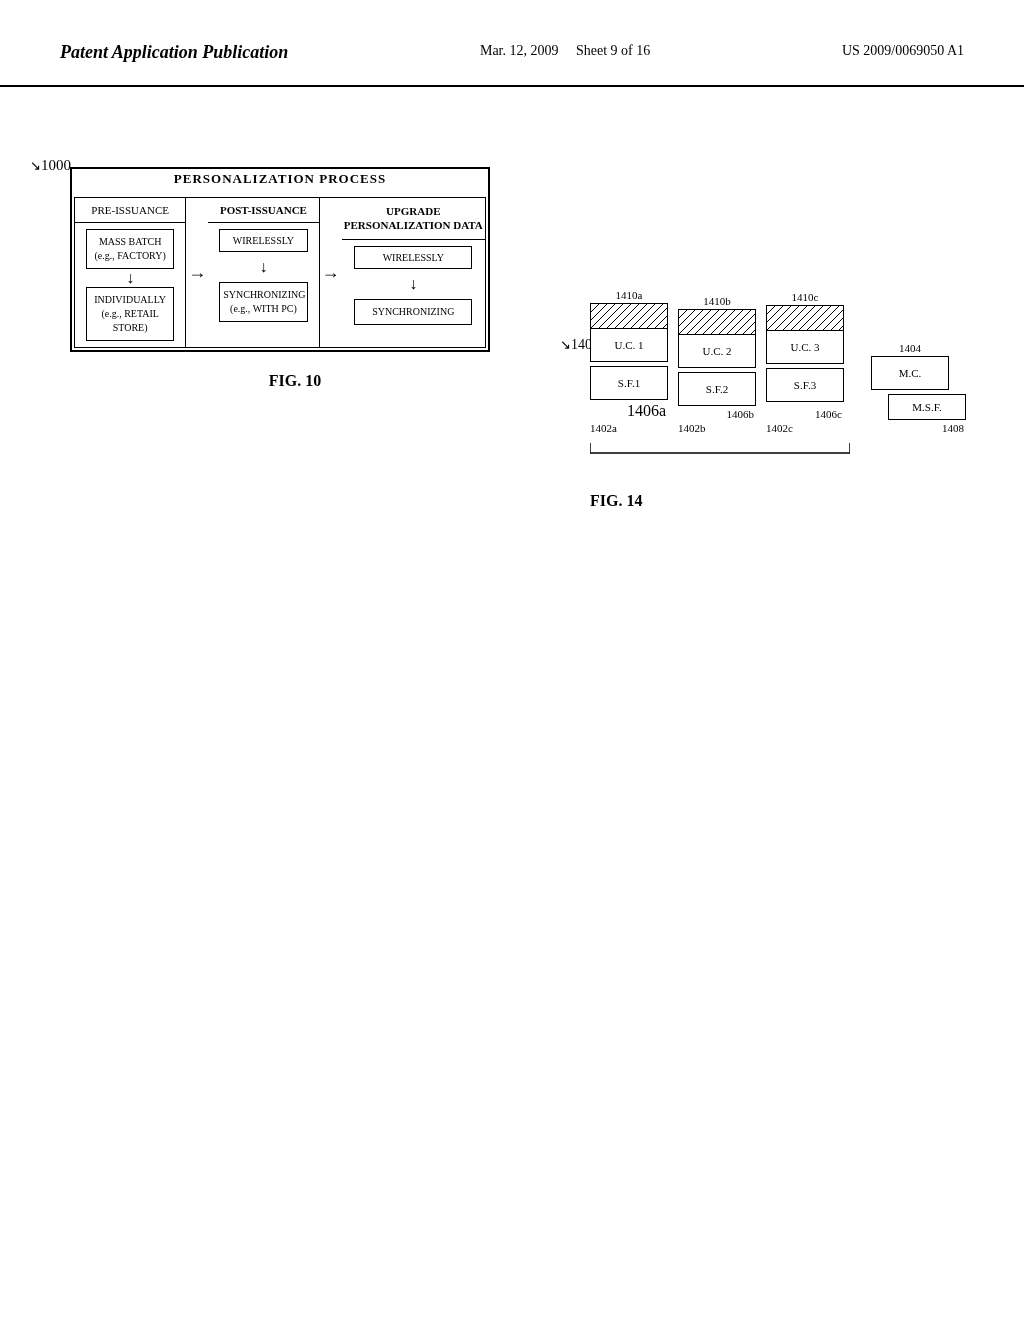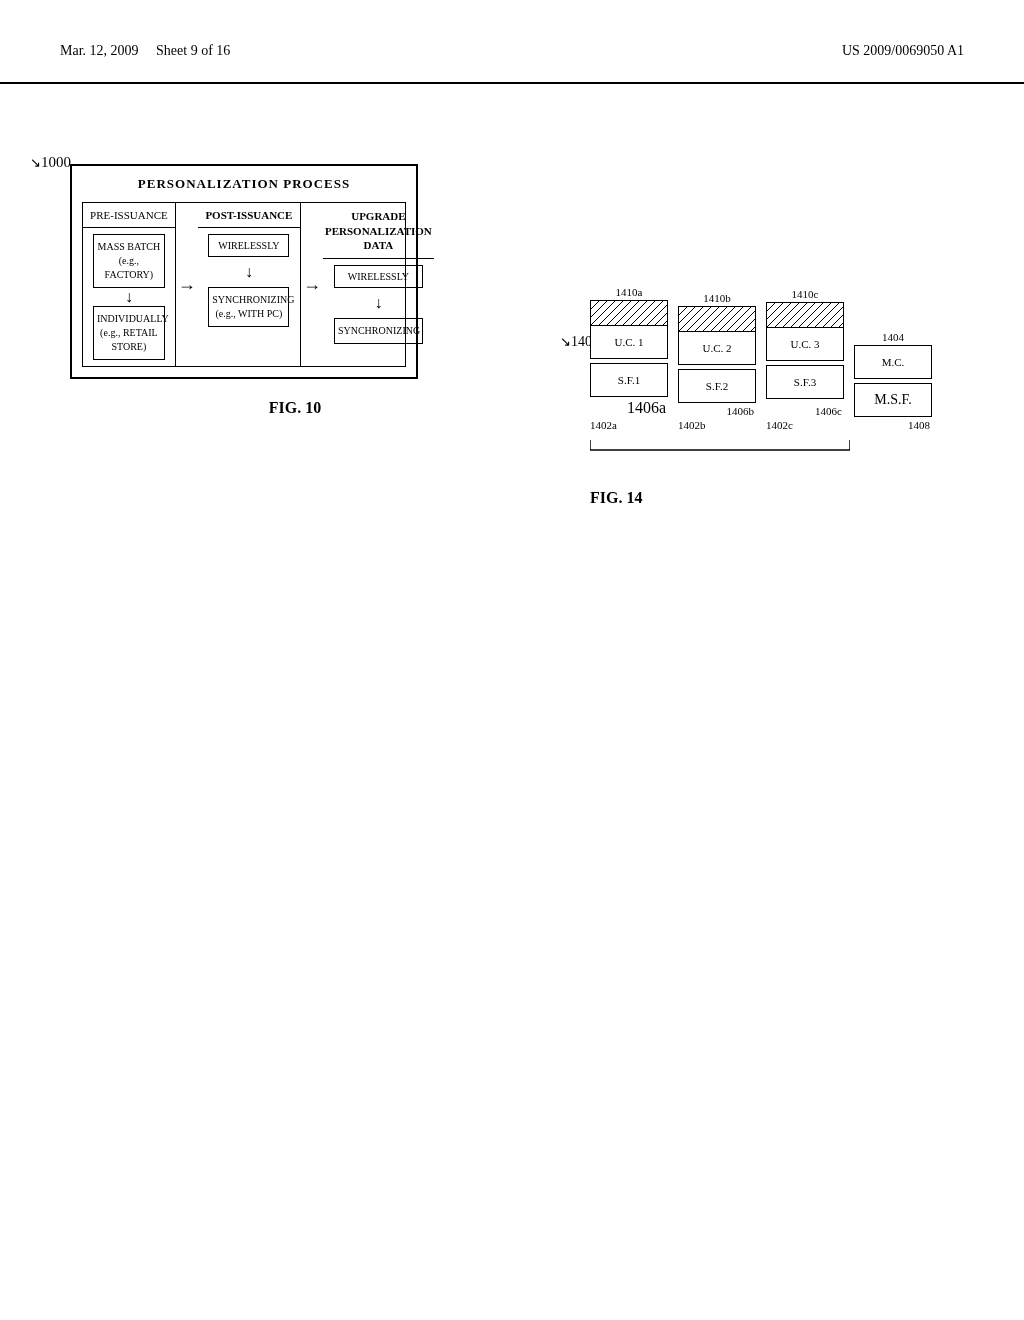--- a/index.html
+++ b/index.html
@@ -48,24 +48,24 @@
     
     .fig10-container {
       width: 480px;
       flex-shrink: 0;
       position: relative;
       padding-top: 20px;
     }
 
     .fig10-outer-box {
       border: 2px solid #000;
-      width: 348px;
+      width: 420px;
       margin-left: 30px;
       margin-top: 30px;
-      padding: 10px;
+      padding: 2px;
       position: relative;
     }
 
     .fig10-title {
       text-align: center;
       font-size: 13px;
       font-weight: bold;
       margin-bottom: 10px;
       letter-spacing: 1px;
     }
@@ -82,20 +82,21 @@
     .fig14-container {
       flex: 1;
       position: relative;
       padding-top: 20px;
     }
   </style>
 </head>
 <body>
 
 <div class="header">
+  <div class="header-left">Patent Application Publication</div>
   <div class="header-center">
     <span>Mar. 12, 2009</span>&nbsp;&nbsp;&nbsp;&nbsp;
     <span>Sheet 9 of 16</span>
   </div>
   <div class="header-right">US 2009/0069050 A1</div>
 </div>
 
 <div class="content">
 
   <div class="fig10-container">
@@ -209,21 +210,21 @@
         </div>
         <div style="border:1.5px solid #000; width:78px; height:34px; display:flex; align-items:center; justify-content:center; font-size:11px; background:#fff; margin-top:-1px;">U.C. 3</div>
         <div style="border:1.5px solid #000; width:78px; height:34px; display:flex; align-items:center; justify-content:center; font-size:11px; background:#fff; margin-top:4px;">S.F.3</div>
         <div style="font-size:11px; margin-top:6px; align-self:flex-end; padding-right:2px;">1406c</div>
         <div style="font-size:11px; text-align:left; width:100%; margin-top:2px;">1402c</div>
       </div>
 
       <div style="display:flex; flex-direction:column; align-items:center; position:relative;">
         <div style="font-size:11px; margin-bottom:2px; text-align:center;">1404</div>
         <div style="border:1.5px solid #000; width:78px; height:34px; display:flex; align-items:center; justify-content:center; font-size:11px; background:#fff;">M.C.</div>
-        <div style="border:1.5px solid #000; width:78px; height:34px; display:flex; align-items:center; justify-content:center; font-size:14px; background:#fff; margin-top:4px;">M.S.F.</div>
+        <div style="border:1.5px solid #000; width:78px; height:26px; display:flex; align-items:center; justify-content:center; font-size:11px; background:#fff; margin-top:4px;margin-left:34px;">M.S.F.</div>
         <div style="font-size:11px; margin-top:2px; align-self:flex-end; padding-right:2px;">1408</div>
       </div>
     </div>
 
     <div style="position:relative; margin-left:50px; margin-top:4px;">
       <svg width="260" height="20" xmlns="http://www.w3.org/2000/svg">
         <line x1="0" y1="5" x2="0" y2="15" stroke="#000" stroke-width="1.5"></line>
         <line x1="0" y1="15" x2="260" y2="15" stroke="#000" stroke-width="1.5"></line>
         <line x1="260" y1="15" x2="260" y2="5" stroke="#000" stroke-width="1.5"></line>
       </svg>

